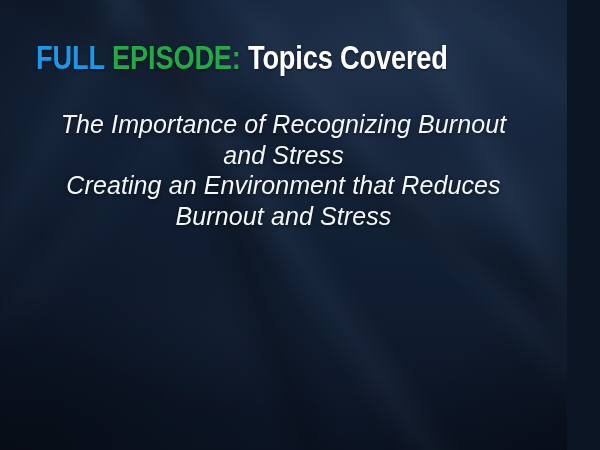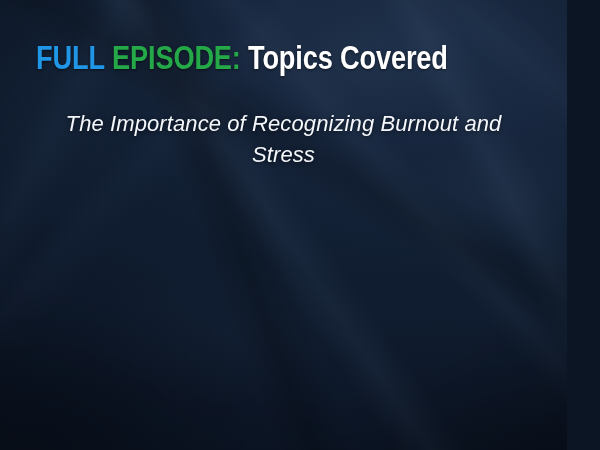--- a/index.html
+++ b/index.html
@@ -89,21 +89,21 @@
   .topics {
     position: absolute;
     left: 0;
     right: 0;
     top: 109px;
     text-align: center;
     color: #f4f7fb;
     font-family: "Liberation Sans", sans-serif;
     font-style: italic;
     font-weight: 400;
-    font-size: 22px;
+    font-size: 25px;
     line-height: 30.5px;
     letter-spacing: 0.1px;
     padding: 0 50px;
     text-shadow: 0 1px 4px rgba(0,0,0,0.5);
   }
   .topic-line { display: block; }
 </style>
 </head>
 <body>
 
@@ -114,15 +114,16 @@
   <div class="bg-creases"></div>
   <div class="bg-creases2"></div>
   <div class="bg-vignette"></div>
 
   <div class="title">
     <span class="seg-blue">FULL</span><span class="sp"></span><span class="seg-green">EPISODE:</span><span class="sp"></span><span class="seg-white">Topics Covered</span>
   </div>
 
   <div class="topics">
     <span class="topic-line">The Importance of Recognizing Burnout and Stress</span>
+    <span class="topic-line">Creating an Environment that Reduces Burnout and Stress</span>
   </div>
 
 </div>
 
 </body></html>

